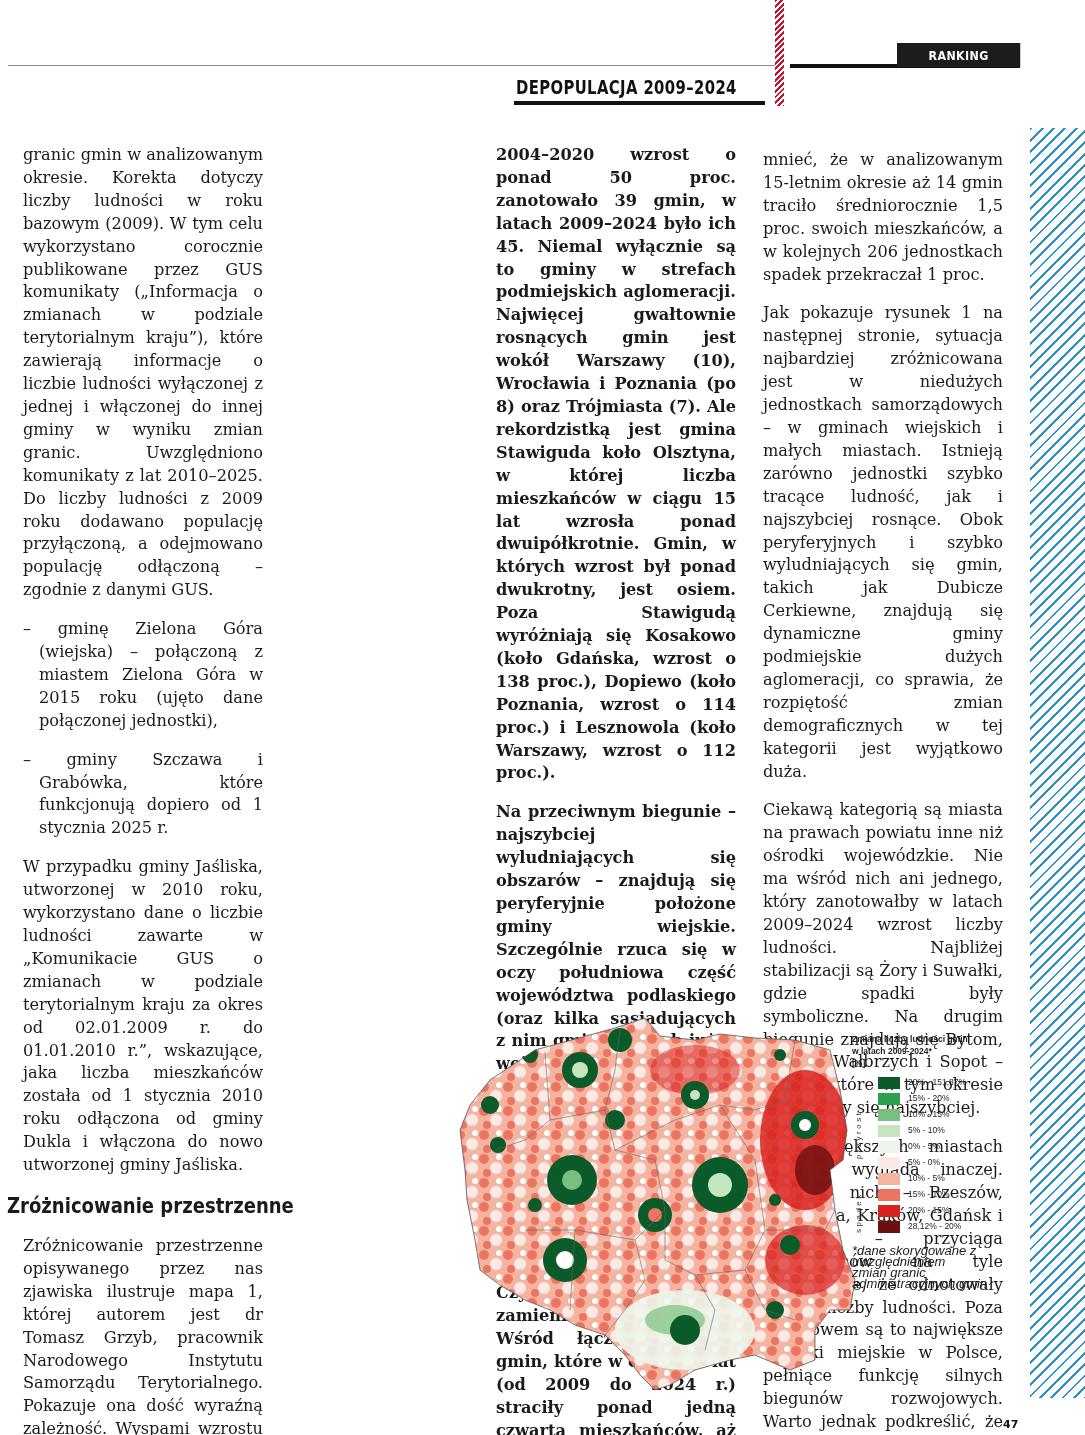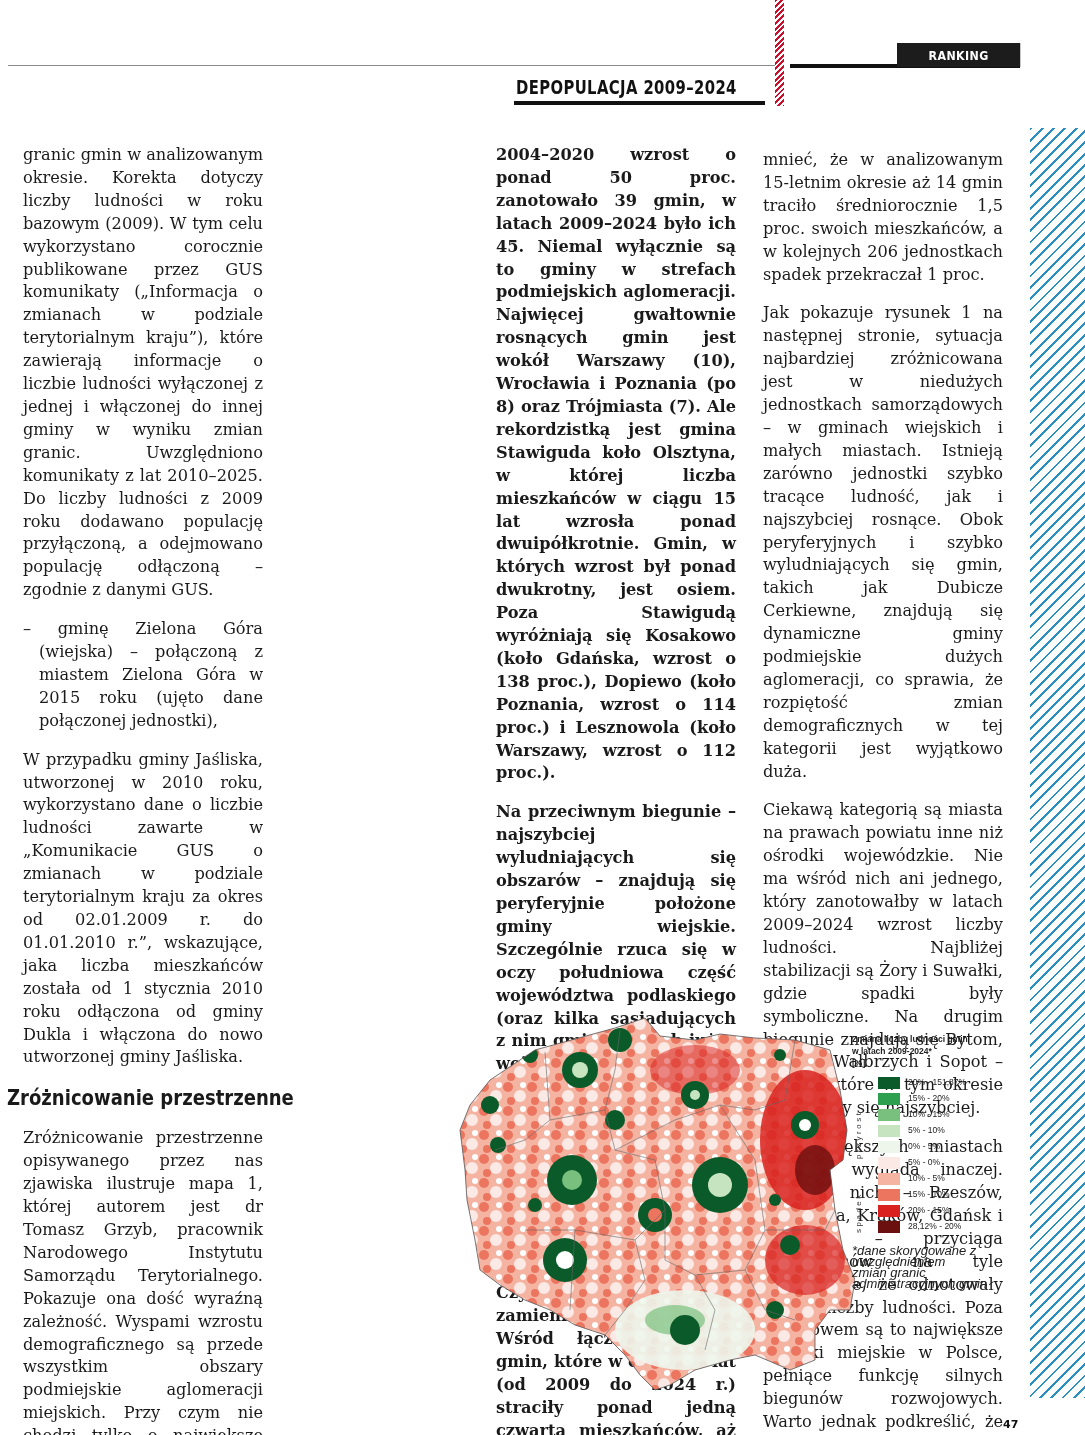--- a/index.html
+++ b/index.html
@@ -59,20 +59,21 @@
 <div class="rule-right"></div>
 <div class="ranking-tab">RANKING</div>
 <div class="section-title">DEPOPULACJA 2009–2024</div>
 <div class="title-underline"></div>
 
 <div class="blue-hatch"></div>
 
 <div class="col col1">
   <p>granic gmin w analizowanym okresie. Korekta dotyczy liczby ludności w roku bazowym (2009). W tym celu wykorzystano corocznie publikowane przez GUS komunikaty („Informacja o zmianach w podziale terytorialnym kraju”), które zawierają informacje o liczbie ludności wyłączonej z jednej i włączonej do innej gminy w wyniku zmian granic. Uwzględniono komunikaty z lat 2010–2025. Do liczby ludności z 2009 roku dodawano populację przyłączoną, a odejmowano populację odłączoną – zgodnie z danymi GUS.</p>
   <p class="list-item">– gminę Zielona Góra (wiejska) – połączoną z miastem Zielona Góra w 2015 roku (ujęto dane połączonej jednostki),</p>
+  <p class="list-item">– gminy Szczawa i Grabówka, które funkcjonują dopiero od 1 stycznia 2025 r.</p>
   <p>W przypadku gminy Jaśliska, utworzonej w 2010 roku, wykorzystano dane o liczbie ludności zawarte w „Komunikacie GUS o zmianach w podziale terytorialnym kraju za okres od 02.01.2009 r. do 01.01.2010 r.”, wskazujące, jaka liczba mieszkańców została od 1 stycznia 2010 roku odłączona od gminy Dukla i włączona do nowo utworzonej gminy Jaśliska.</p>
   <div class="subhead">Zróżnicowanie przestrzenne</div>
   <p>Zróżnicowanie przestrzenne opisywanego przez nas zjawiska ilustruje mapa 1, której autorem jest dr Tomasz Grzyb, pracownik Narodowego Instytutu Samorządu Terytorialnego. Pokazuje ona dość wyraźną zależność. Wyspami wzrostu demograficznego są przede wszystkim obszary podmiejskie aglomeracji miejskich. Przy czym nie chodzi tylko o największe ośrodki metropolitalne, jak Warszawa, Wrocław, Poznań czy Gdańsk, ale także część mniejszych ośrodków subregionalnych, takich jak Słupsk, Ełk czy Suwałki. Jedyne miasta wojewódzkie, wokół których nie widać wyraźnego pierścienia wzrostu, to Opole i Katowice.</p>
 
 </div>
 
 <div class="col col2">
   <p>2004–2020 wzrost o ponad 50 proc. zanotowało 39 gmin, w latach 2009–2024 było ich 45. Niemal wyłącznie są to gminy w strefach podmiejskich aglomeracji. Najwięcej gwałtownie rosnących gmin jest wokół Warszawy (10), Wrocławia i Poznania (po 8) oraz Trójmiasta (7). Ale rekordzistką jest gmina Stawiguda koło Olsztyna, w której liczba mieszkańców w ciągu 15 lat wzrosła ponad dwuipółkrotnie. Gmin, w których wzrost był ponad dwukrotny, jest osiem. Poza Stawigudą wyróżniają się Kosakowo (koło Gdańska, wzrost o 138 proc.), Dopiewo (koło Poznania, wzrost o 114 proc.) i Lesznowola (koło Warszawy, wzrost o 112 proc.).</p>
   <p>Na przeciwnym biegunie – najszybciej wyludniających się obszarów – znajdują się peryferyjnie położone gminy wiejskie. Szczególnie rzuca się w oczy południowa część województwa podlaskiego (oraz kilka sąsiadujących z nim gmin leżących już w województwie mazowieckim), a w dalszej kolejności wschodnia część Lubelszczyzny. W poprzednim rankingu najszybciej wyludniającą się gminą były Dubicze Cerkiewne, wyprzedzając pod tym względem sąsiadującą z nimi gminę Czyże. Tym razem zamieniły się miejscami. Wśród łącznie siedmiu gmin, które w ciągu 15 lat (od 2009 do 2024 r.) straciły ponad jedną czwartą mieszkańców, aż sześć położonych jest w powiatach hajnowskim i siemiatyckim (siódmą jednostką na tej liście jest miasto Hel).</p>
   <p>Żeby uzmysłowić sobie tempo wyludniania się wielu obszarów warto wspo-</p>

